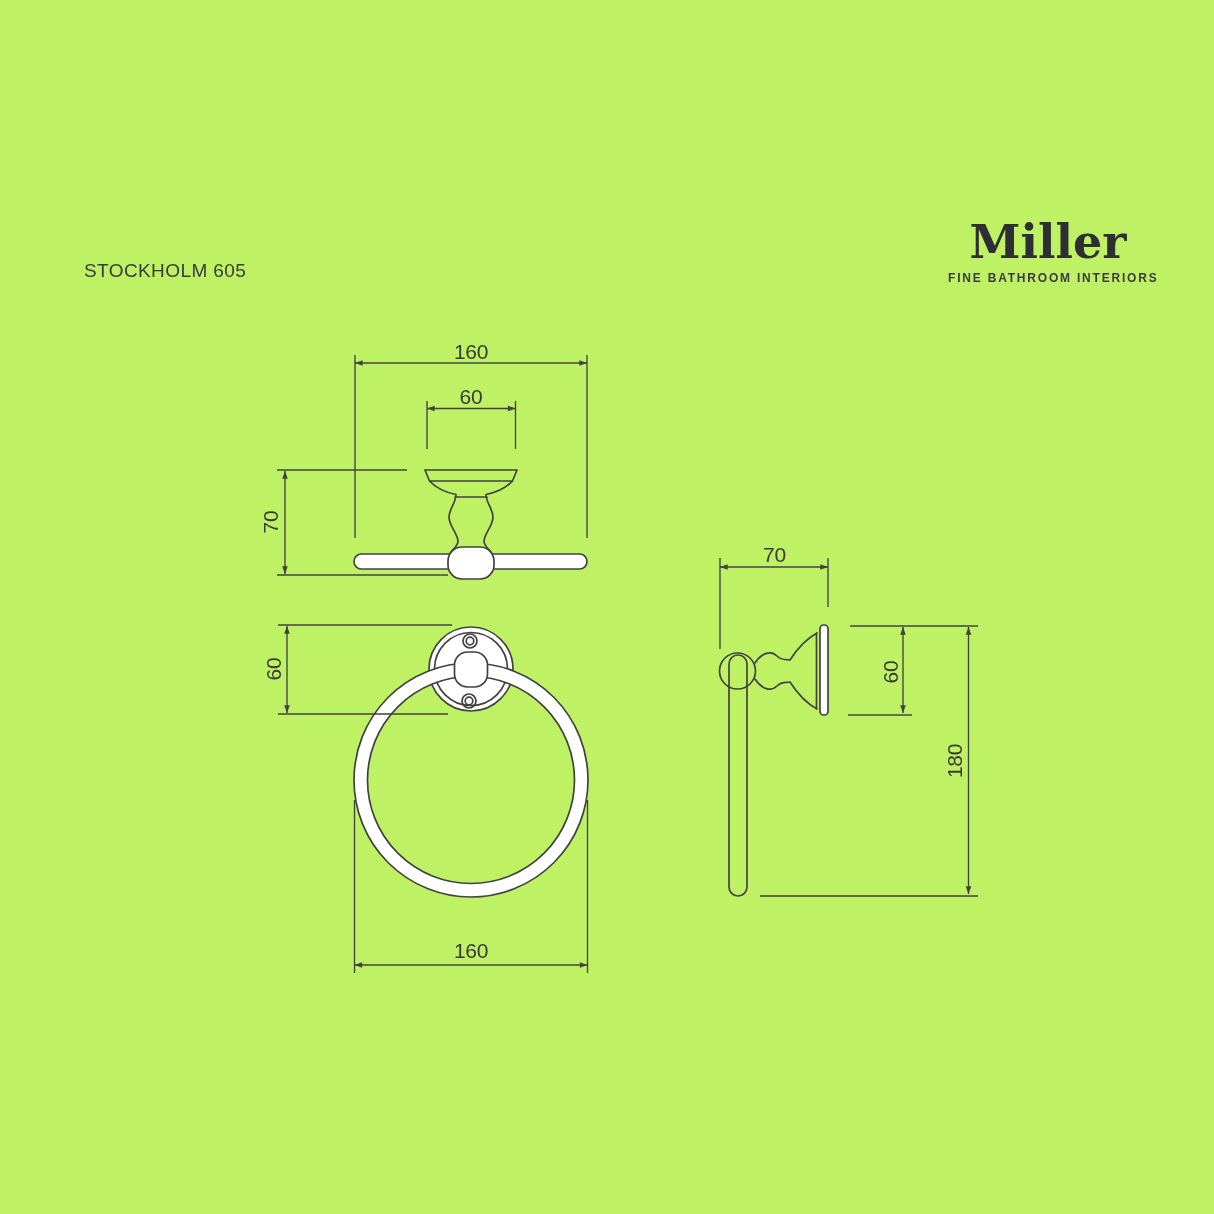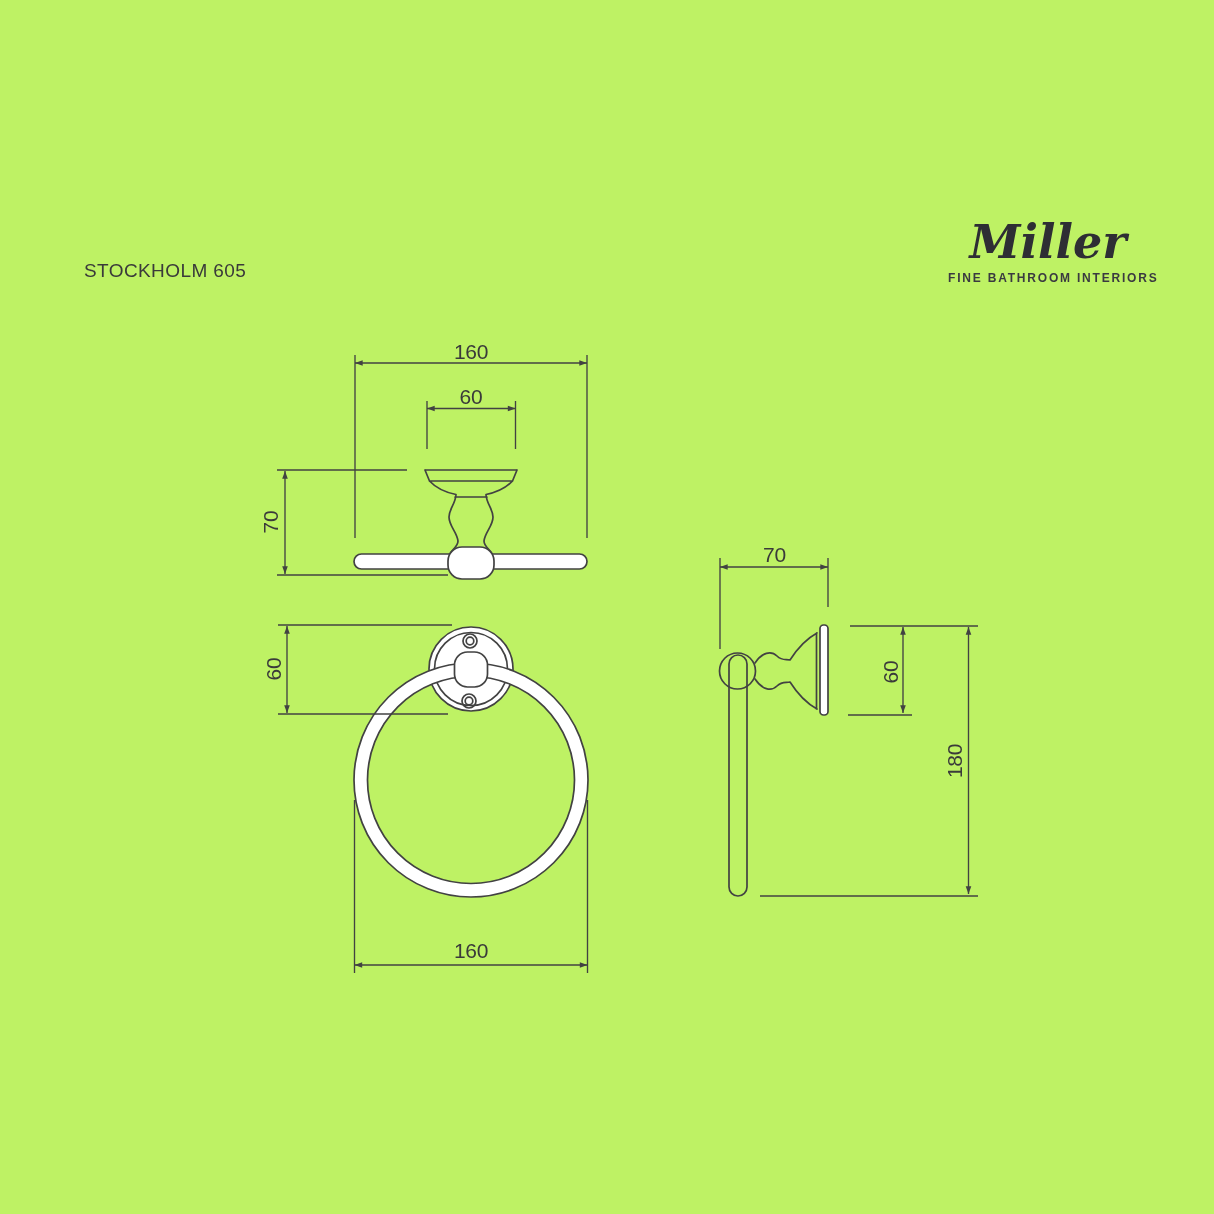--- a/index.html
+++ b/index.html
@@ -1,21 +1,21 @@
 <!DOCTYPE html>
 <html><head>
 <meta charset="utf-8">
 <style>
   html,body{margin:0;padding:0;background:#ffffff;}
   .sheet{position:relative;width:1214px;height:1214px;background:#bef264;overflow:hidden;
          font-family:"Liberation Sans",sans-serif;}
   .product-title{position:absolute;left:84px;top:260px;font-size:19px;font-weight:500;
                  letter-spacing:0.4px;color:#3a3a3a;white-space:nowrap;}
   .brand{position:absolute;left:948px;top:218px;width:200px;text-align:center;}
-  .brand-script{font-family:"DejaVu Serif",serif;font-style:italic;font-weight:bold;
+  .brand-script{font-family:"DejaVu Serif",serif;font-weight:bold;
                 font-size:46px;line-height:1.05;color:#2e2e34;}
   .brand-tagline{margin-top:5px;font-size:12px;font-weight:bold;letter-spacing:1.8px;
                  color:#3a3a40;white-space:nowrap;}
   svg{position:absolute;left:0;top:0;}
   .part{fill:none;stroke:#424242;stroke-width:1.7;stroke-linecap:round;stroke-linejoin:round;}
   .partfill{fill:#ffffff;stroke:#424242;stroke-width:1.7;stroke-linejoin:round;}
   .band{fill:#ffffff;fill-rule:evenodd;stroke:#424242;stroke-width:1.7;}
   .ext,.dim{stroke:#424242;stroke-width:1.35;fill:none;}
   .dimtext{font-family:"Liberation Sans",sans-serif;font-size:21px;fill:#3a3a3a;letter-spacing:-0.3px;}
 </style>

